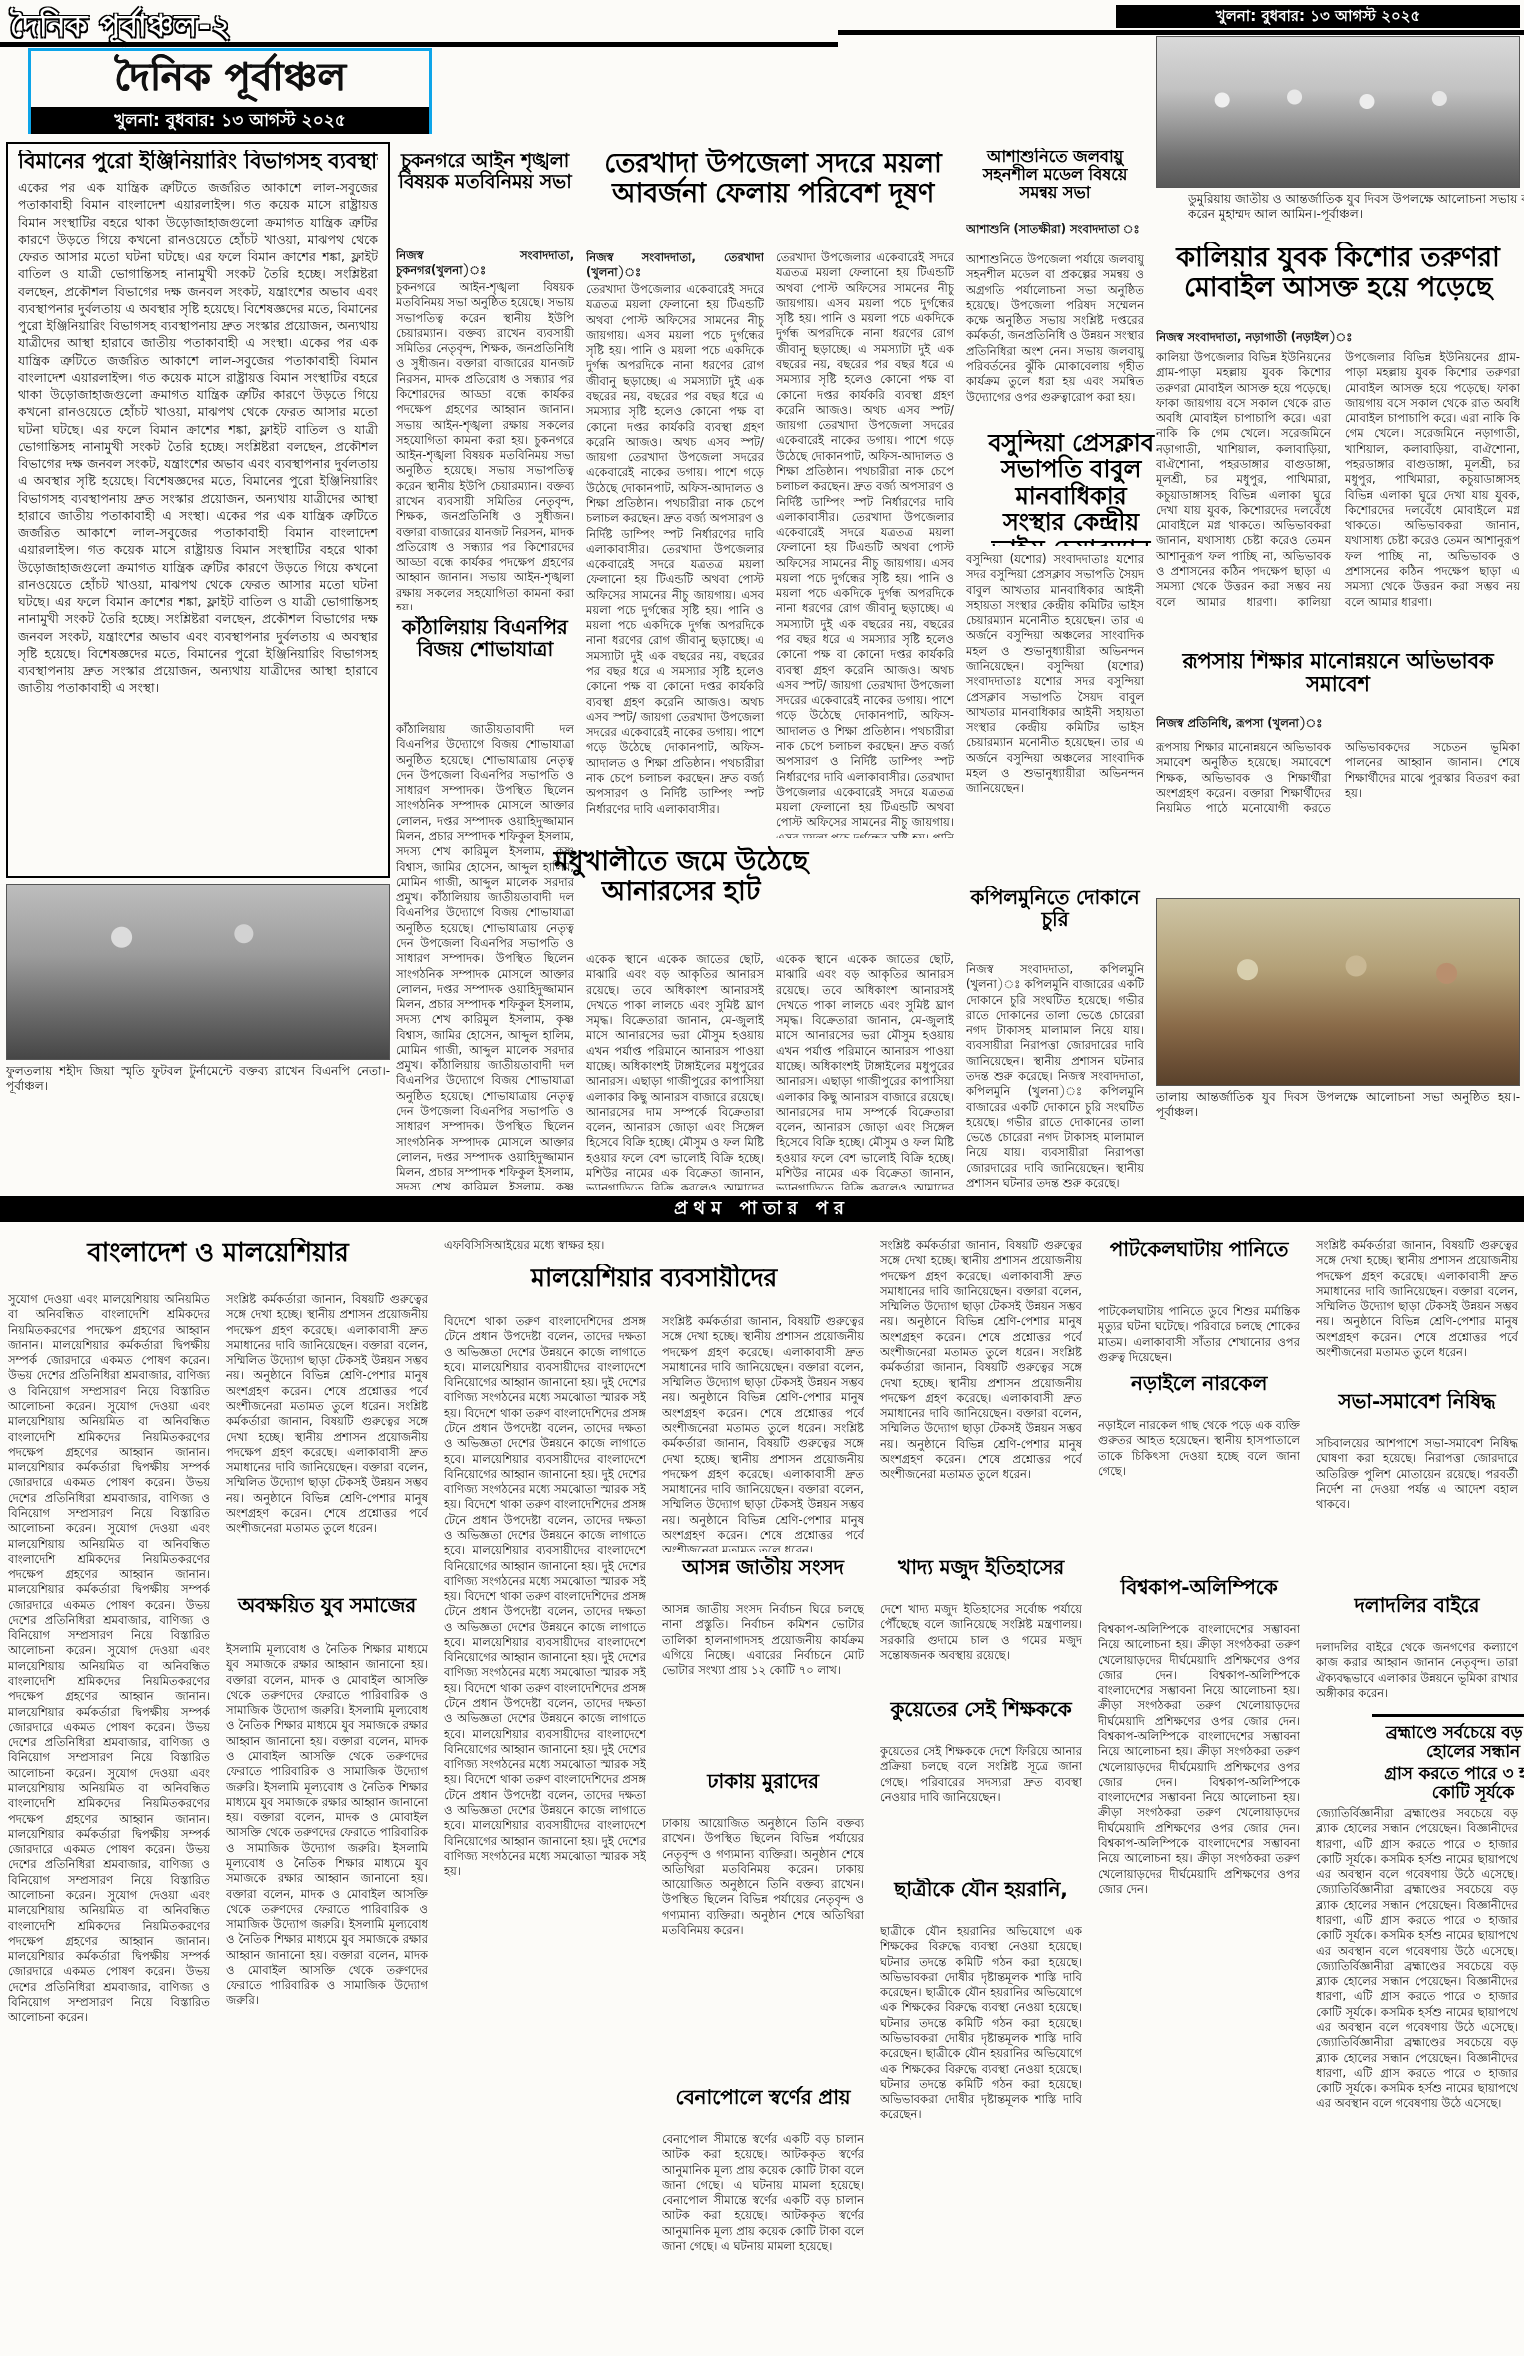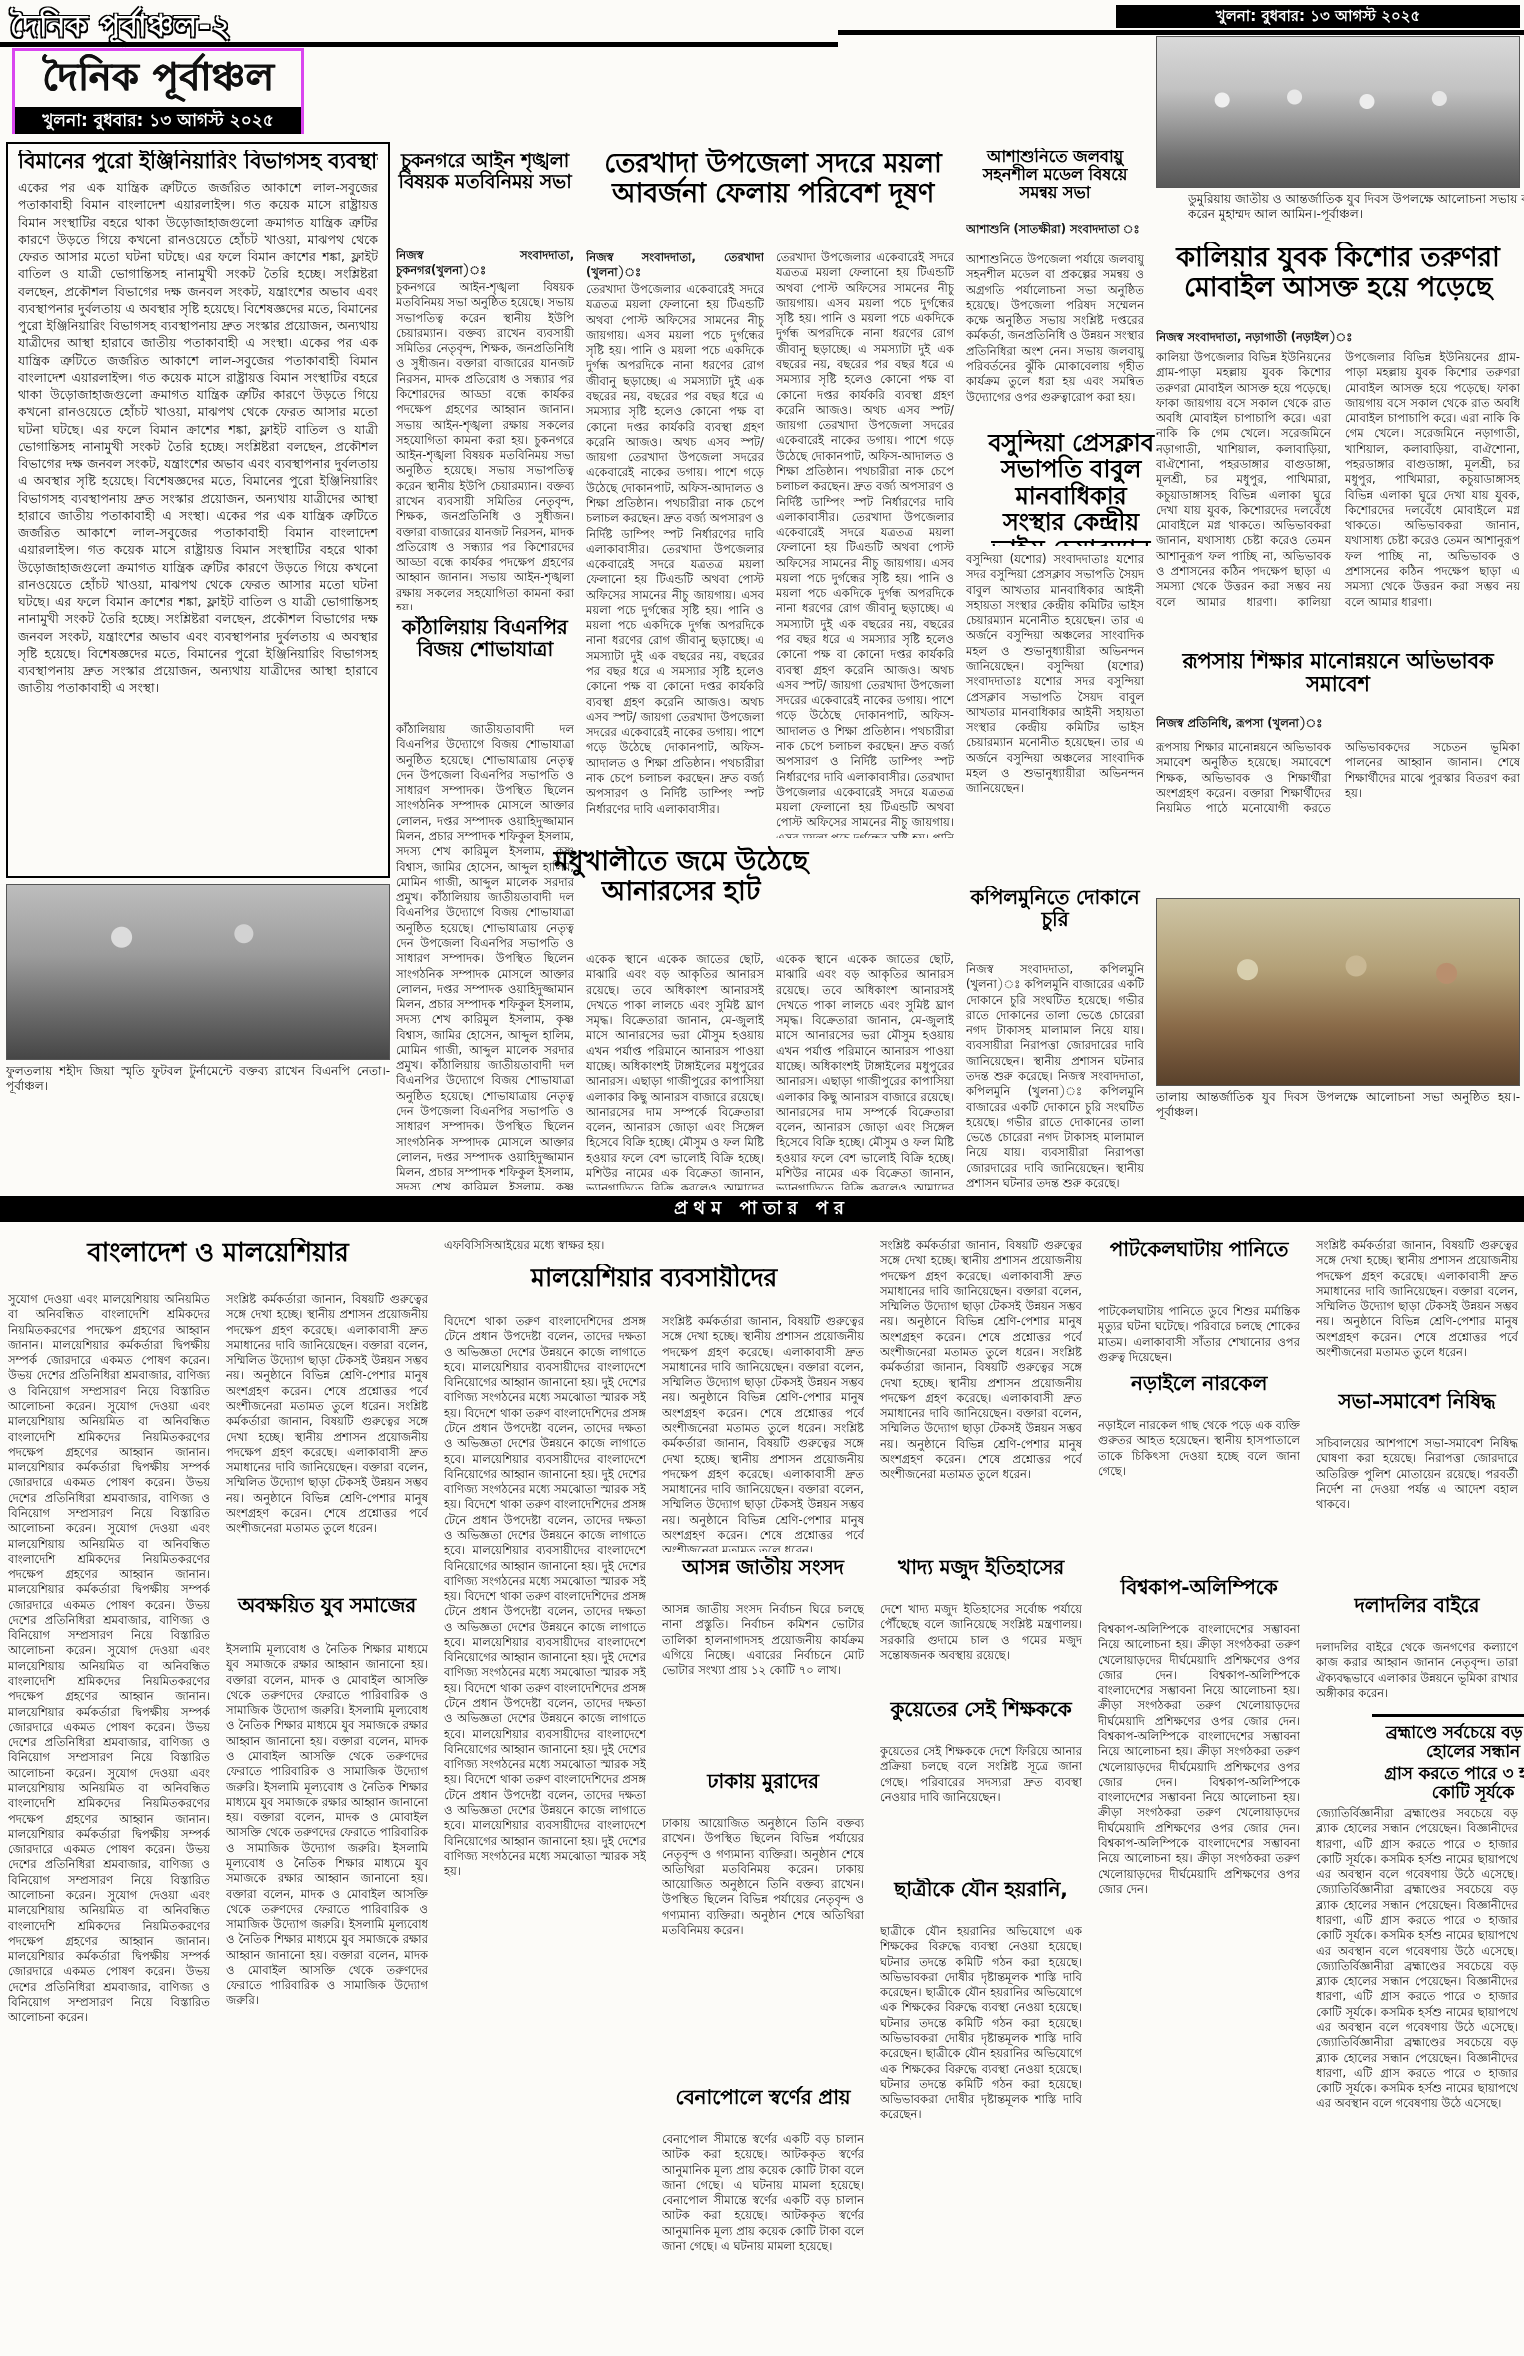--- a/index.html
+++ b/index.html
@@ -35,21 +35,21 @@
 </head>
 <body>
 
 <div class="page">
 
   <div class="abs outline-title" style="left:10px;top:2px;width:420px;height:38px;font-size:30px;letter-spacing:1px;">দৈনিক পূর্বাঞ্চল-২</div>
   <div class="abs rule" style="left:0;top:42px;width:838px;height:5px;"></div>
   <div class="abs rule" style="left:838px;top:30px;width:686px;height:5px;"></div>
   <div class="abs bar" style="left:1116px;top:5px;width:404px;height:23px;font-size:15px;">খুলনা: বুধবার: ১৩ আগস্ট ২০২৫</div>
 
-  <div class="abs" style="left:12px;top:48px;width:292px;height:86px;border:3px solid #d946ef;">
+  <div class="abs" style="left:28px;top:48px;width:404px;height:86px;border:3px solid #0ea5e9;">
     <div style="height:56px;display:flex;align-items:center;justify-content:center;font-size:38px;font-weight:800;letter-spacing:0.5px;text-shadow:0.7px 0 #000;">দৈনিক পূর্বাঞ্চল</div>
     <div class="bar" style="height:27px;font-size:17px;">খুলনা: বুধবার: ১৩ আগস্ট ২০২৫</div>
   </div>
 
   <div class="abs boxed" style="left:6px;top:142px;width:384px;height:736px;padding:6px 10px;">
     <div class="hl" style="font-size:21px;white-space:nowrap;overflow:hidden;">বিমানের পুরো ইঞ্জিনিয়ারিং বিভাগসহ ব্যবস্থাপনায় সংস্কার প্রয়োজন</div>
     <div class="bd" style="height:666px;margin-top:6px;font-size:12.5px;line-height:1.38;">একের পর এক যান্ত্রিক ত্রুটিতে জর্জরিত আকাশে লাল-সবুজের পতাকাবাহী বিমান বাংলাদেশ এয়ারলাইন্স। গত কয়েক মাসে রাষ্ট্রায়ত্ত বিমান সংস্থাটির বহরে থাকা উড়োজাহাজগুলো ক্রমাগত যান্ত্রিক ত্রুটির কারণে উড়তে গিয়ে কখনো রানওয়েতে হোঁচট খাওয়া, মাঝপথ থেকে ফেরত আসার মতো ঘটনা ঘটছে। এর ফলে বিমান ক্রাশের শঙ্কা, ফ্লাইট বাতিল ও যাত্রী ভোগান্তিসহ নানামুখী সংকট তৈরি হচ্ছে। সংশ্লিষ্টরা বলছেন, প্রকৌশল বিভাগের দক্ষ জনবল সংকট, যন্ত্রাংশের অভাব এবং ব্যবস্থাপনার দুর্বলতায় এ অবস্থার সৃষ্টি হয়েছে। বিশেষজ্ঞদের মতে, বিমানের পুরো ইঞ্জিনিয়ারিং বিভাগসহ ব্যবস্থাপনায় দ্রুত সংস্কার প্রয়োজন, অন্যথায় যাত্রীদের আস্থা হারাবে জাতীয় পতাকাবাহী এ সংস্থা। একের পর এক যান্ত্রিক ত্রুটিতে জর্জরিত আকাশে লাল-সবুজের পতাকাবাহী বিমান বাংলাদেশ এয়ারলাইন্স। গত কয়েক মাসে রাষ্ট্রায়ত্ত বিমান সংস্থাটির বহরে থাকা উড়োজাহাজগুলো ক্রমাগত যান্ত্রিক ত্রুটির কারণে উড়তে গিয়ে কখনো রানওয়েতে হোঁচট খাওয়া, মাঝপথ থেকে ফেরত আসার মতো ঘটনা ঘটছে। এর ফলে বিমান ক্রাশের শঙ্কা, ফ্লাইট বাতিল ও যাত্রী ভোগান্তিসহ নানামুখী সংকট তৈরি হচ্ছে। সংশ্লিষ্টরা বলছেন, প্রকৌশল বিভাগের দক্ষ জনবল সংকট, যন্ত্রাংশের অভাব এবং ব্যবস্থাপনার দুর্বলতায় এ অবস্থার সৃষ্টি হয়েছে। বিশেষজ্ঞদের মতে, বিমানের পুরো ইঞ্জিনিয়ারিং বিভাগসহ ব্যবস্থাপনায় দ্রুত সংস্কার প্রয়োজন, অন্যথায় যাত্রীদের আস্থা হারাবে জাতীয় পতাকাবাহী এ সংস্থা। একের পর এক যান্ত্রিক ত্রুটিতে জর্জরিত আকাশে লাল-সবুজের পতাকাবাহী বিমান বাংলাদেশ এয়ারলাইন্স। গত কয়েক মাসে রাষ্ট্রায়ত্ত বিমান সংস্থাটির বহরে থাকা উড়োজাহাজগুলো ক্রমাগত যান্ত্রিক ত্রুটির কারণে উড়তে গিয়ে কখনো রানওয়েতে হোঁচট খাওয়া, মাঝপথ থেকে ফেরত আসার মতো ঘটনা ঘটছে। এর ফলে বিমান ক্রাশের শঙ্কা, ফ্লাইট বাতিল ও যাত্রী ভোগান্তিসহ নানামুখী সংকট তৈরি হচ্ছে। সংশ্লিষ্টরা বলছেন, প্রকৌশল বিভাগের দক্ষ জনবল সংকট, যন্ত্রাংশের অভাব এবং ব্যবস্থাপনার দুর্বলতায় এ অবস্থার সৃষ্টি হয়েছে। বিশেষজ্ঞদের মতে, বিমানের পুরো ইঞ্জিনিয়ারিং বিভাগসহ ব্যবস্থাপনায় দ্রুত সংস্কার প্রয়োজন, অন্যথায় যাত্রীদের আস্থা হারাবে জাতীয় পতাকাবাহী এ সংস্থা।</div>
   </div>
   <div class="abs photo photo-crowd" style="left:6px;top:884px;width:384px;height:176px;"></div>
   <div class="abs cap" style="left:6px;top:1064px;width:384px;height:40px;">ফুলতলায় শহীদ জিয়া স্মৃতি ফুটবল টুর্নামেন্টে বক্তব্য রাখেন বিএনপি নেতা।-পূর্বাঞ্চল।</div>

